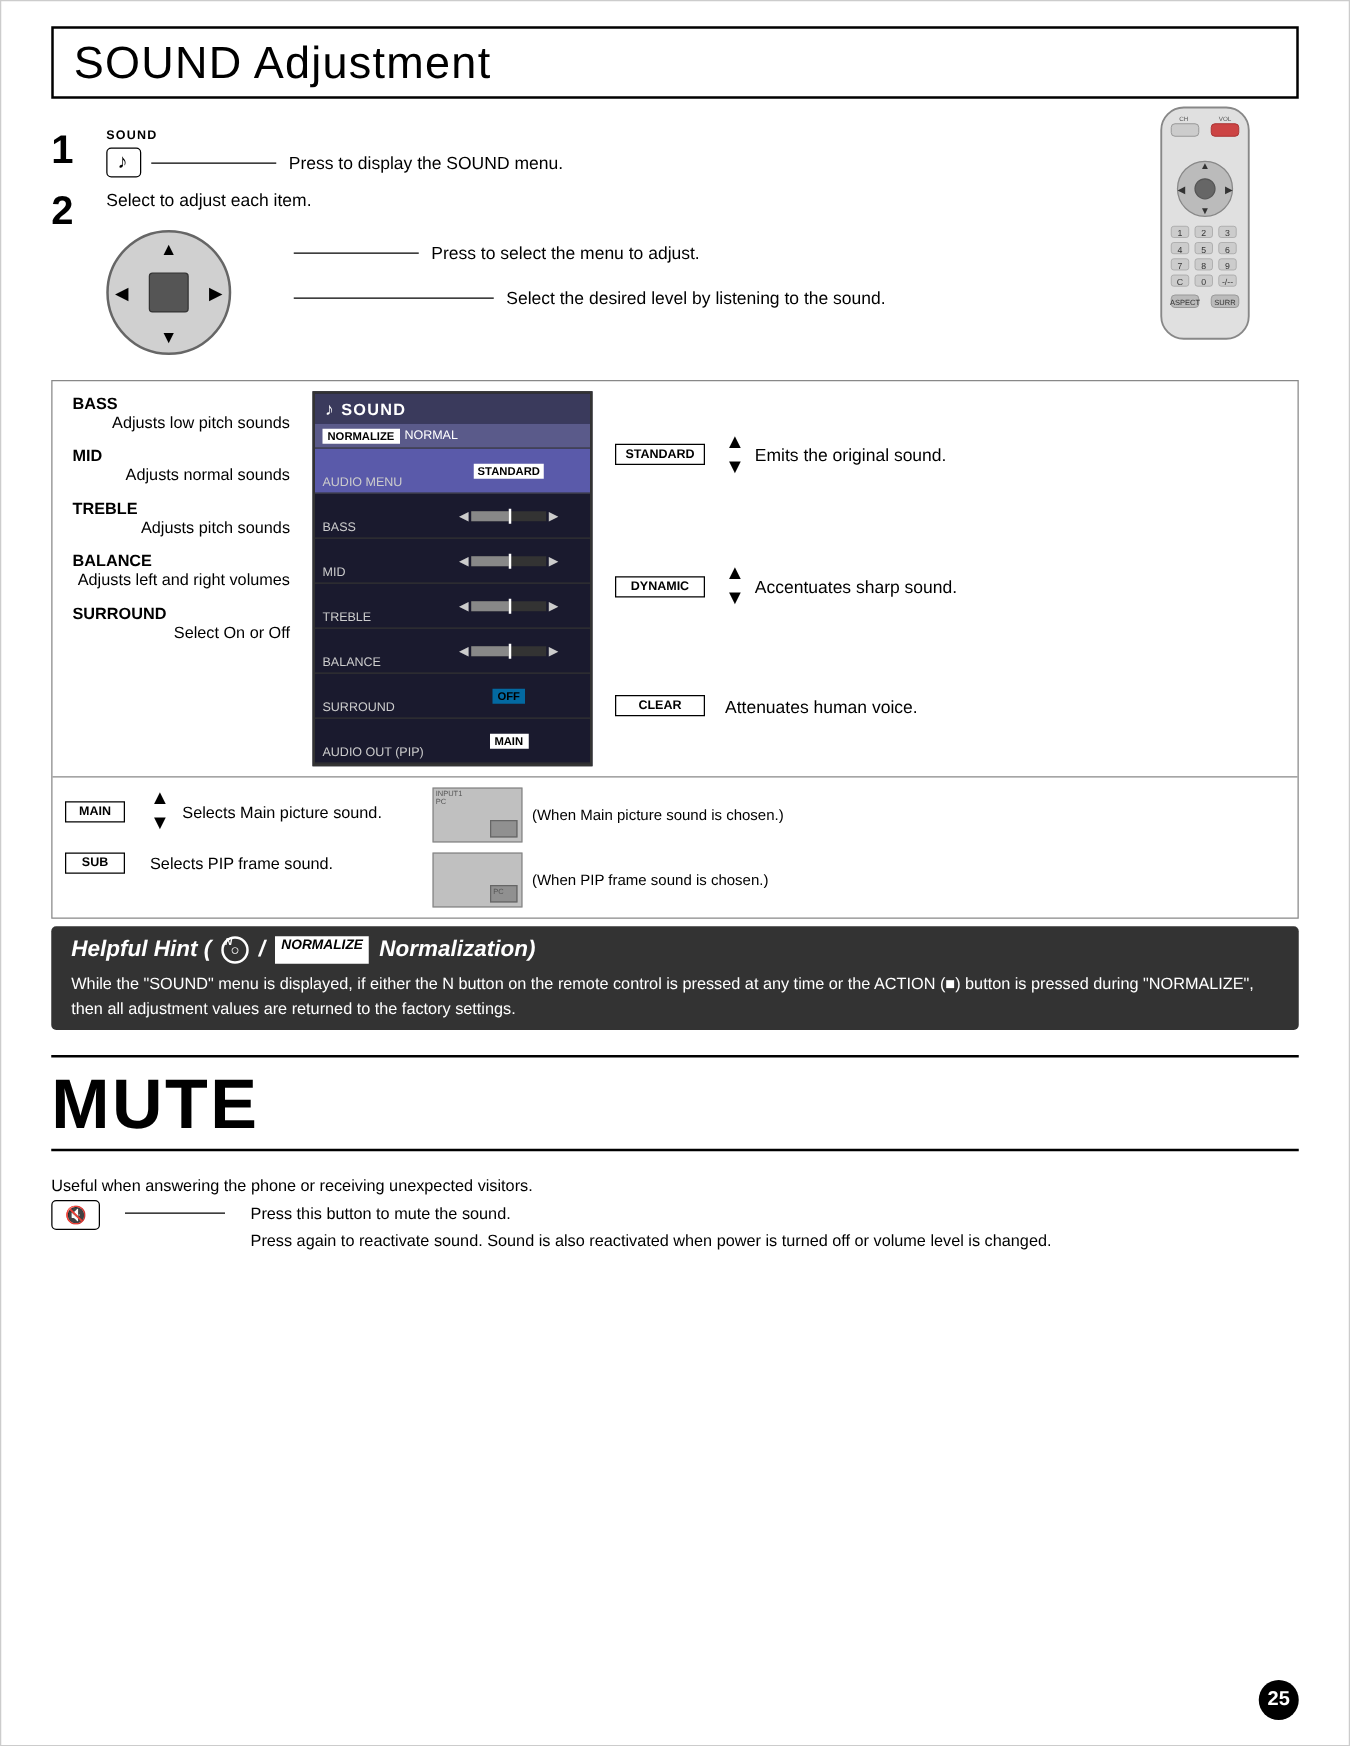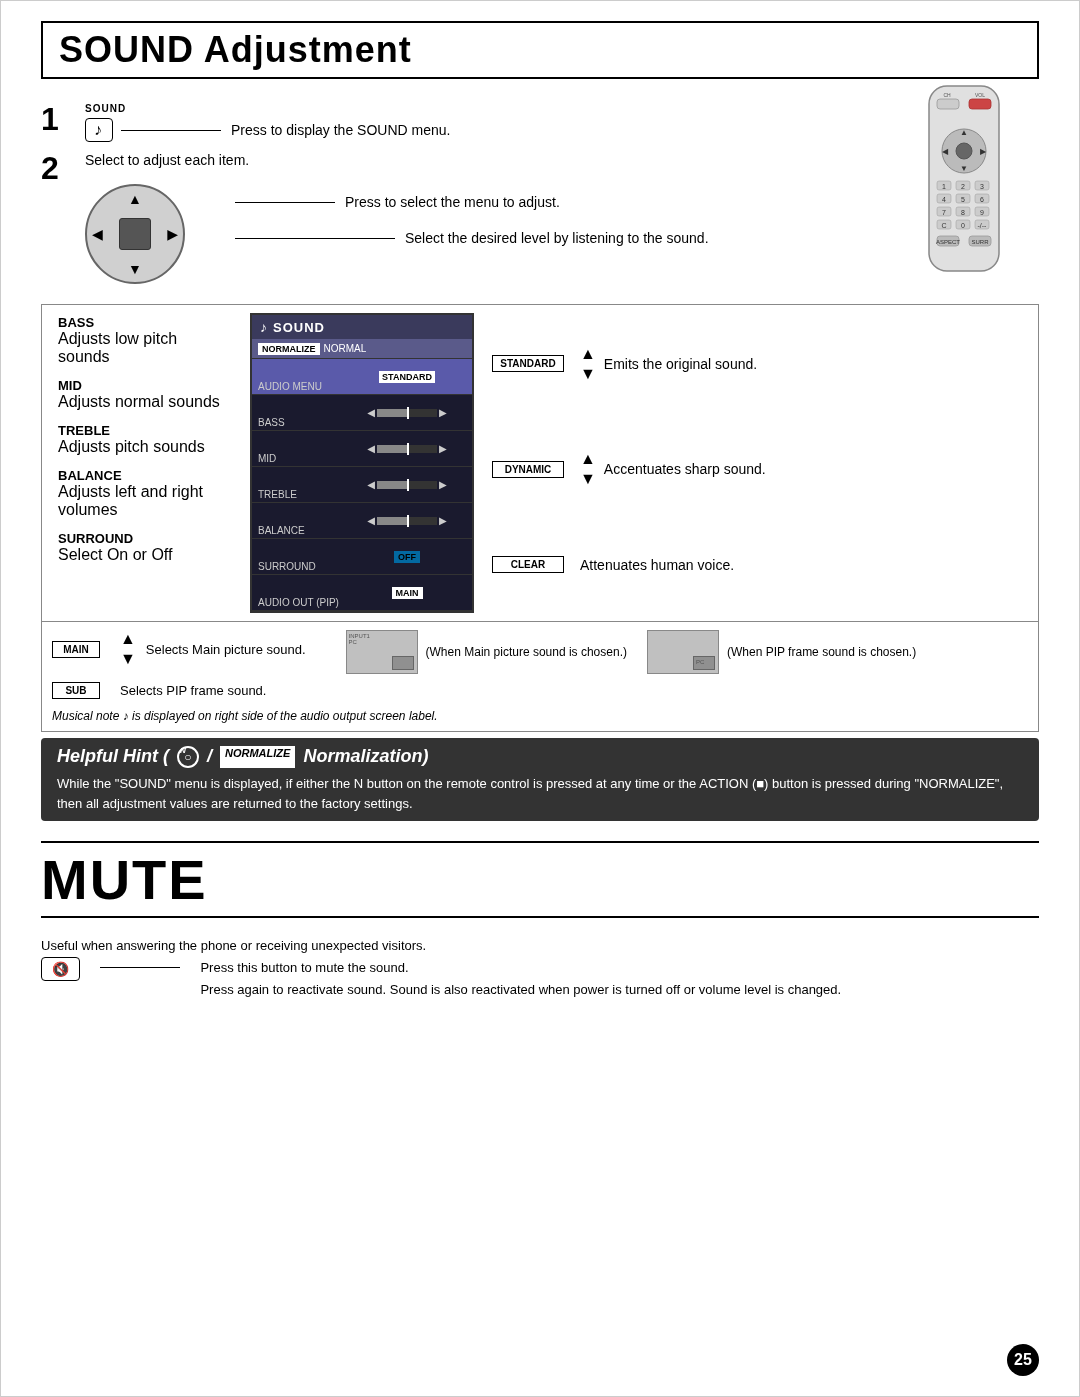--- a/index.html
+++ b/index.html
@@ -23,21 +23,21 @@
     
     .page-title-box {
       border: 2px solid #000;
       padding: 6px 16px;
       margin-bottom: 24px;
       display: inline-block;
       width: 100%;
     }
     .page-title {
       font-size: 36px;
-      font-weight: bold;
+      font-weight: normal;
       letter-spacing: 1px;
     }
 
     
     .section1 {
       display: flex;
       align-items: flex-start;
       margin-bottom: 10px;
     }
     .step-number {
@@ -135,21 +135,22 @@
       flex-shrink: 0;
     }
     .label-item {
       margin-bottom: 12px;
     }
     .label-title {
       font-weight: bold;
       font-size: 13px;
     }
     .label-desc {
-      font-size: 16px;
+      font-size: 13px;
+      text-align: right;
     }
 
     
     .center-menu {
       width: 240px;
       flex-shrink: 0;
       padding: 8px;
       position: relative;
     }
     .menu-box {
@@ -436,22 +437,22 @@
     }
     .arrow-vert {
       display: flex;
       flex-direction: column;
       align-items: center;
       font-size: 16px;
       gap: 2px;
     }
     .pip-section {
       display: flex;
-      flex-direction: row;
-      gap: 20px;
+      flex-direction: column;
+      gap: 8px;
       padding-left: 10px;
     }
     .pip-entry {
       display: flex;
       align-items: center;
       gap: 8px;
       font-size: 12px;
     }
     .pip-screen-box {
       width: 72px;
@@ -767,21 +768,20 @@
             <div class="pip-screen-box">
               <div class="pip-sub-screen">
                 <span class="pip-label-overlay2">PC</span>
               </div>
             </div>
             <span>(When PIP frame sound is chosen.)</span>
           </div>
         </div>
       </div>
 
-      <div style="margin-top:10px;font-size:12px;font-style:italic;">Musical note ♪ is displayed on right side of the audio output screen label.</div>
     </div>
   </div>
 
   
 
   
   <div class="helpful-hint">
     <div class="hint-title">
       <span style="font-size:18px;font-weight:bold;">Helpful Hint (</span>
       <span class="hint-n-circle">

